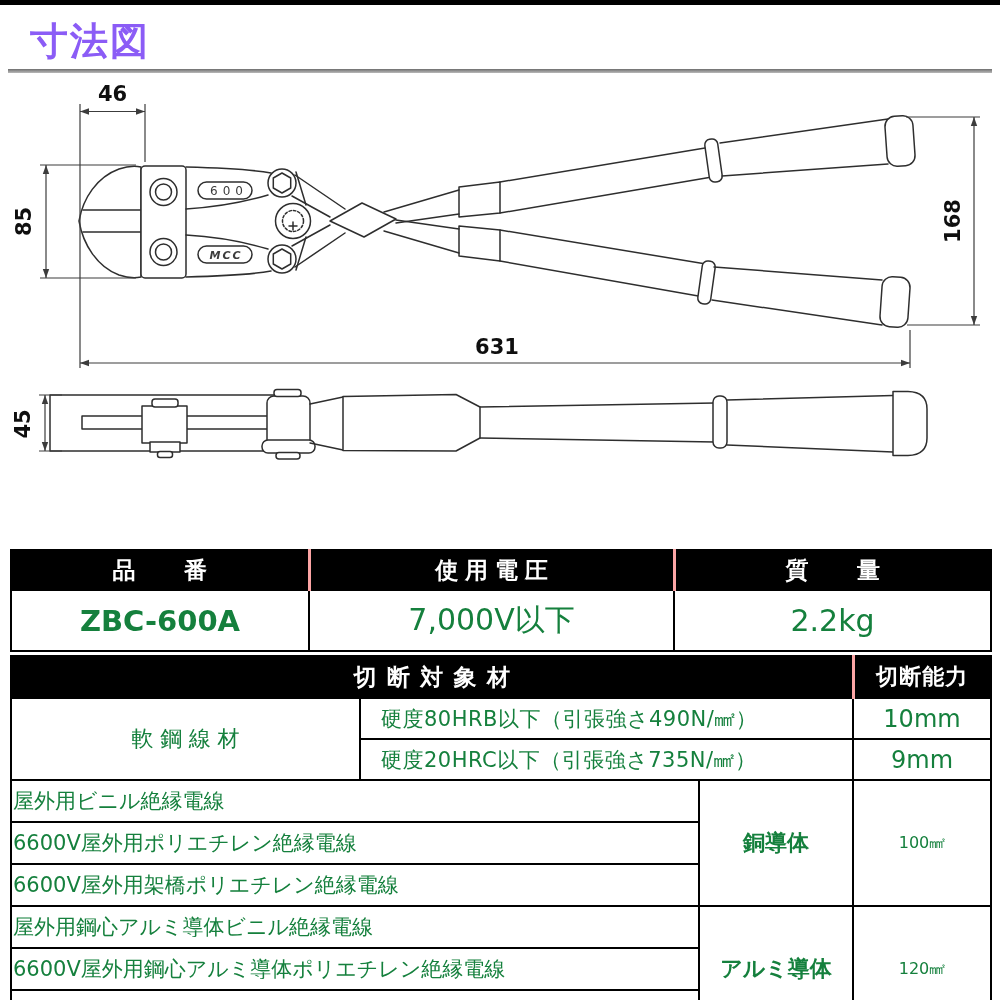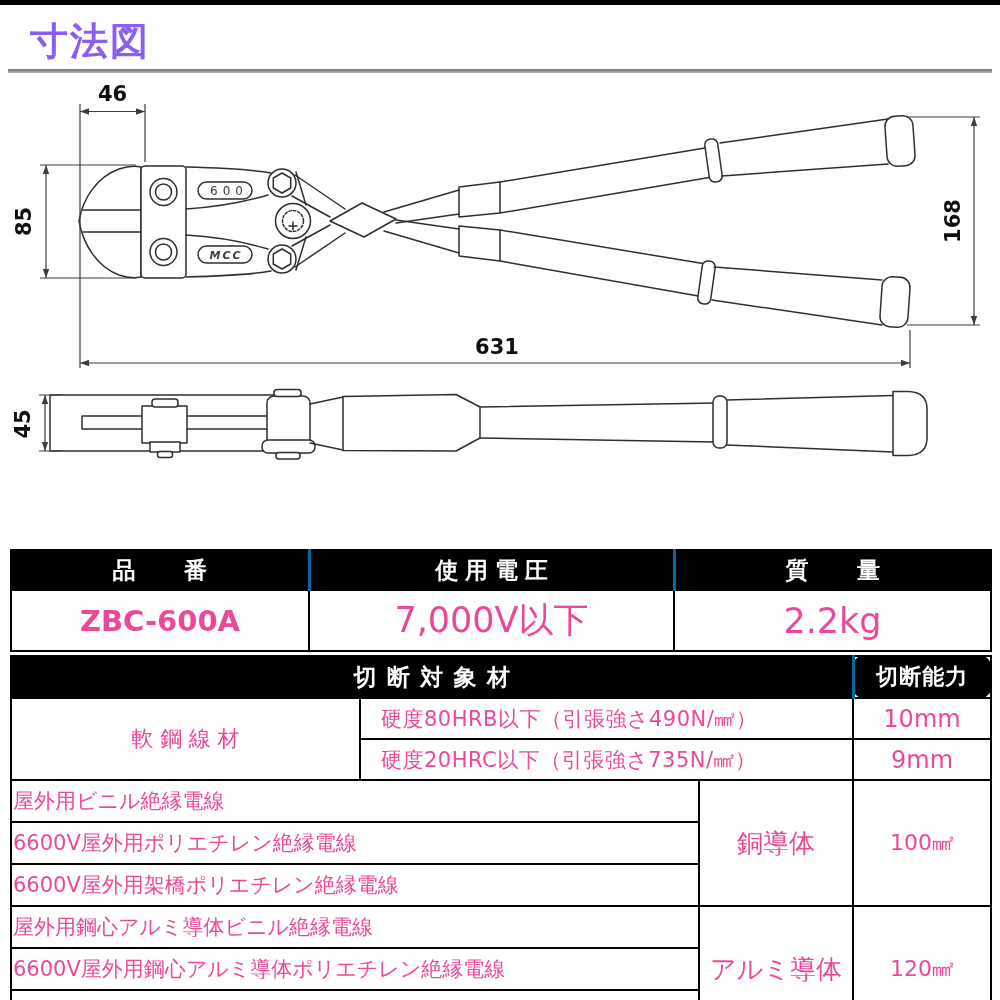--- a/index.html
+++ b/index.html
@@ -17,39 +17,39 @@
   svg .fw{stroke:#2e2e2e;stroke-width:1.5;fill:#ffffff;stroke-linejoin:round;}
   svg .dim{stroke:#3c3c3c;stroke-width:1.2;fill:none;}
   svg .arr{fill:#3c3c3c;stroke:none;}
   svg .dim-label{font:700 21px "DejaVu Sans","Liberation Sans",sans-serif;fill:#0f0f0f;}
   svg .badge-label{font:400 12px "DejaVu Sans","Liberation Sans",sans-serif;fill:#3c3c3c;letter-spacing:5px;}
   svg .badge-label-mcc{font:italic 700 11px "DejaVu Sans","Liberation Sans",sans-serif;fill:#3c3c3c;letter-spacing:2px;}
   .tables{position:absolute;top:549px;left:10px;width:980px;}
   table{border-collapse:collapse;table-layout:fixed;width:980px;}
   th,td{border:2px solid #000;overflow:hidden;white-space:nowrap;}
   th{background:#000;color:#fff;font-size:23px;font-weight:600;text-align:center;}
-  th.sep{border-left:3px solid #0369a1;}
-  td{text-align:center;color:#ec4899;}
+  th.sep{border-left:3px solid #fca5a5;}
+  td{text-align:center;color:#15803d;}
   #spec-table{margin-bottom:3px;}
   #spec-table tr.band th{height:36px;}
   #spec-table th.sp-wide{letter-spacing:0.55em;text-indent:0.55em;}
   #spec-table th.sp-mid{letter-spacing:0.3em;text-indent:0.3em;}
-  #spec-table tr.vals td{height:57px;font-size:35px;font-weight:500;}
+  #spec-table tr.vals td{height:57px;font-size:30px;font-weight:500;}
   #spec-table tr.vals td.model{font-size:29px;font-weight:600;}
   #cut-table tr.band th{height:38px;}
   #cut-table th.sp-target{letter-spacing:0.45em;text-indent:0.45em;text-align:center;}
-  #cut-table th.cap-h{font-size:22px;letter-spacing:0.05em;border-radius:10px;}
+  #cut-table th.cap-h{font-size:22px;letter-spacing:0.05em;}
   #cut-table tr.steel td{height:37px;}
   #cut-table td.material{font-size:22px;letter-spacing:0.3em;text-indent:0.3em;font-weight:400;}
   #cut-table td.condition{font-size:21px;font-weight:500;text-align:left;padding-left:20px;letter-spacing:0.5px;}
   #cut-table td.capacity{font-size:24px;font-weight:500;margin-left:8px;}
   #cut-table tr.wire-row td{height:38px;}
   #cut-table td.wire{font-size:21px;font-weight:500;text-align:left;}
-  #cut-table td.conductor{font-size:26px;font-weight:400;}
-  #cut-table td.cap-big{font-size:22px;font-weight:500;}
+  #cut-table td.conductor{font-size:22px;font-weight:700;}
+  #cut-table td.cap-big{font-size:16px;font-weight:500;}
 </style>
 </head>
 <body>
 
 <div class="top-bar"></div>
 <h1 class="page-title">寸法図</h1>
 <div class="title-rule"></div>
 
 <div class="drawing-wrap">
 <svg width="1000" height="410" viewBox="0 80 1000 410">

